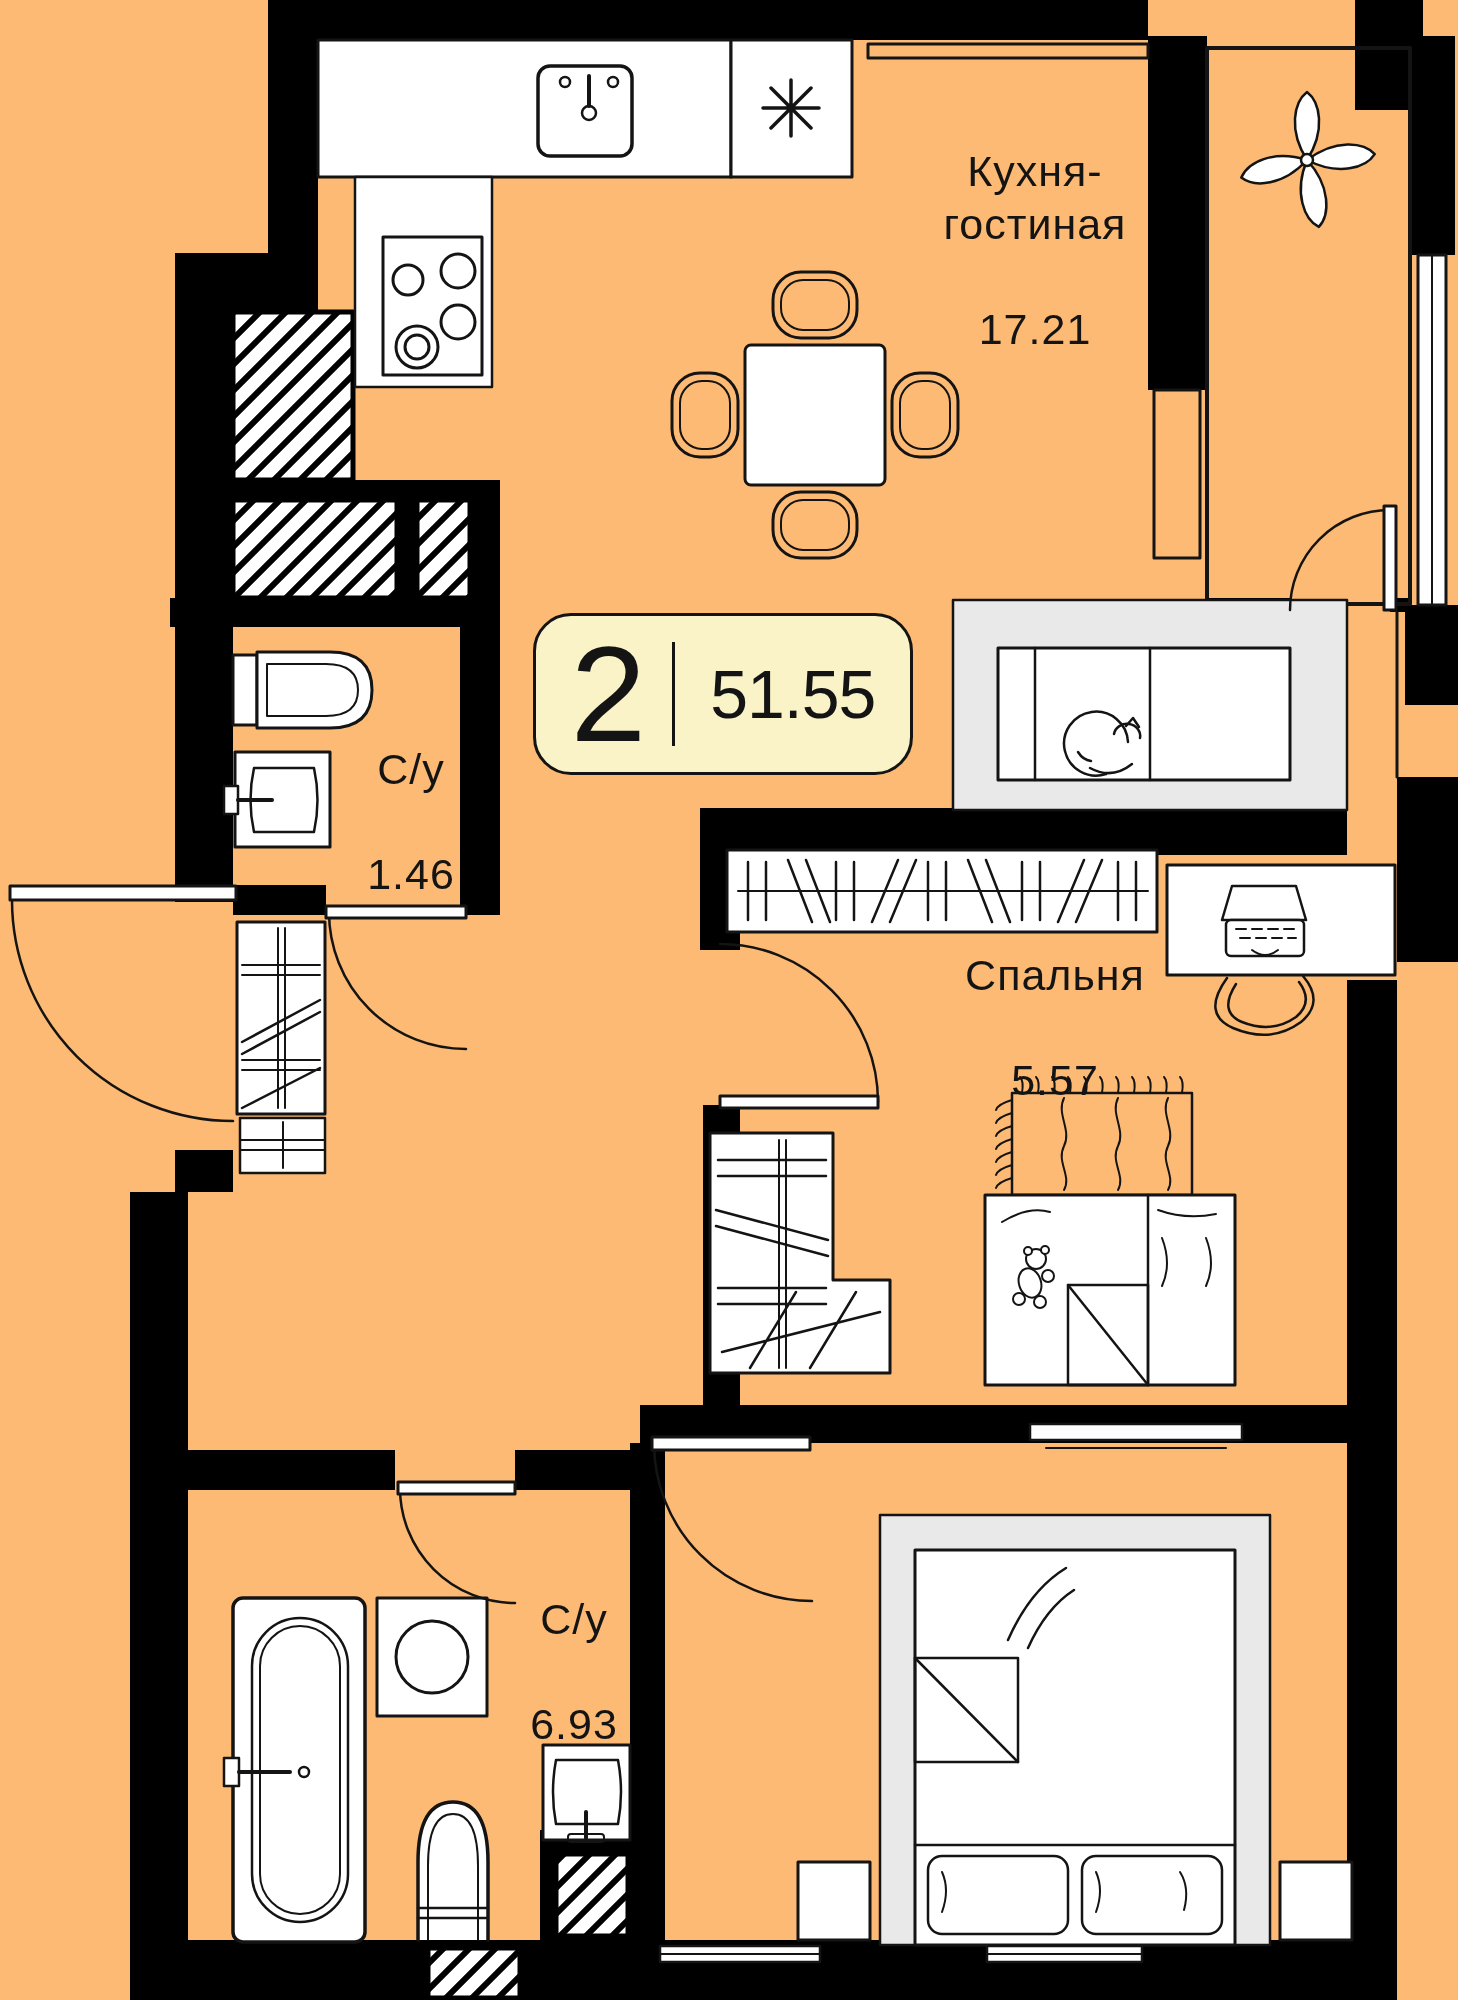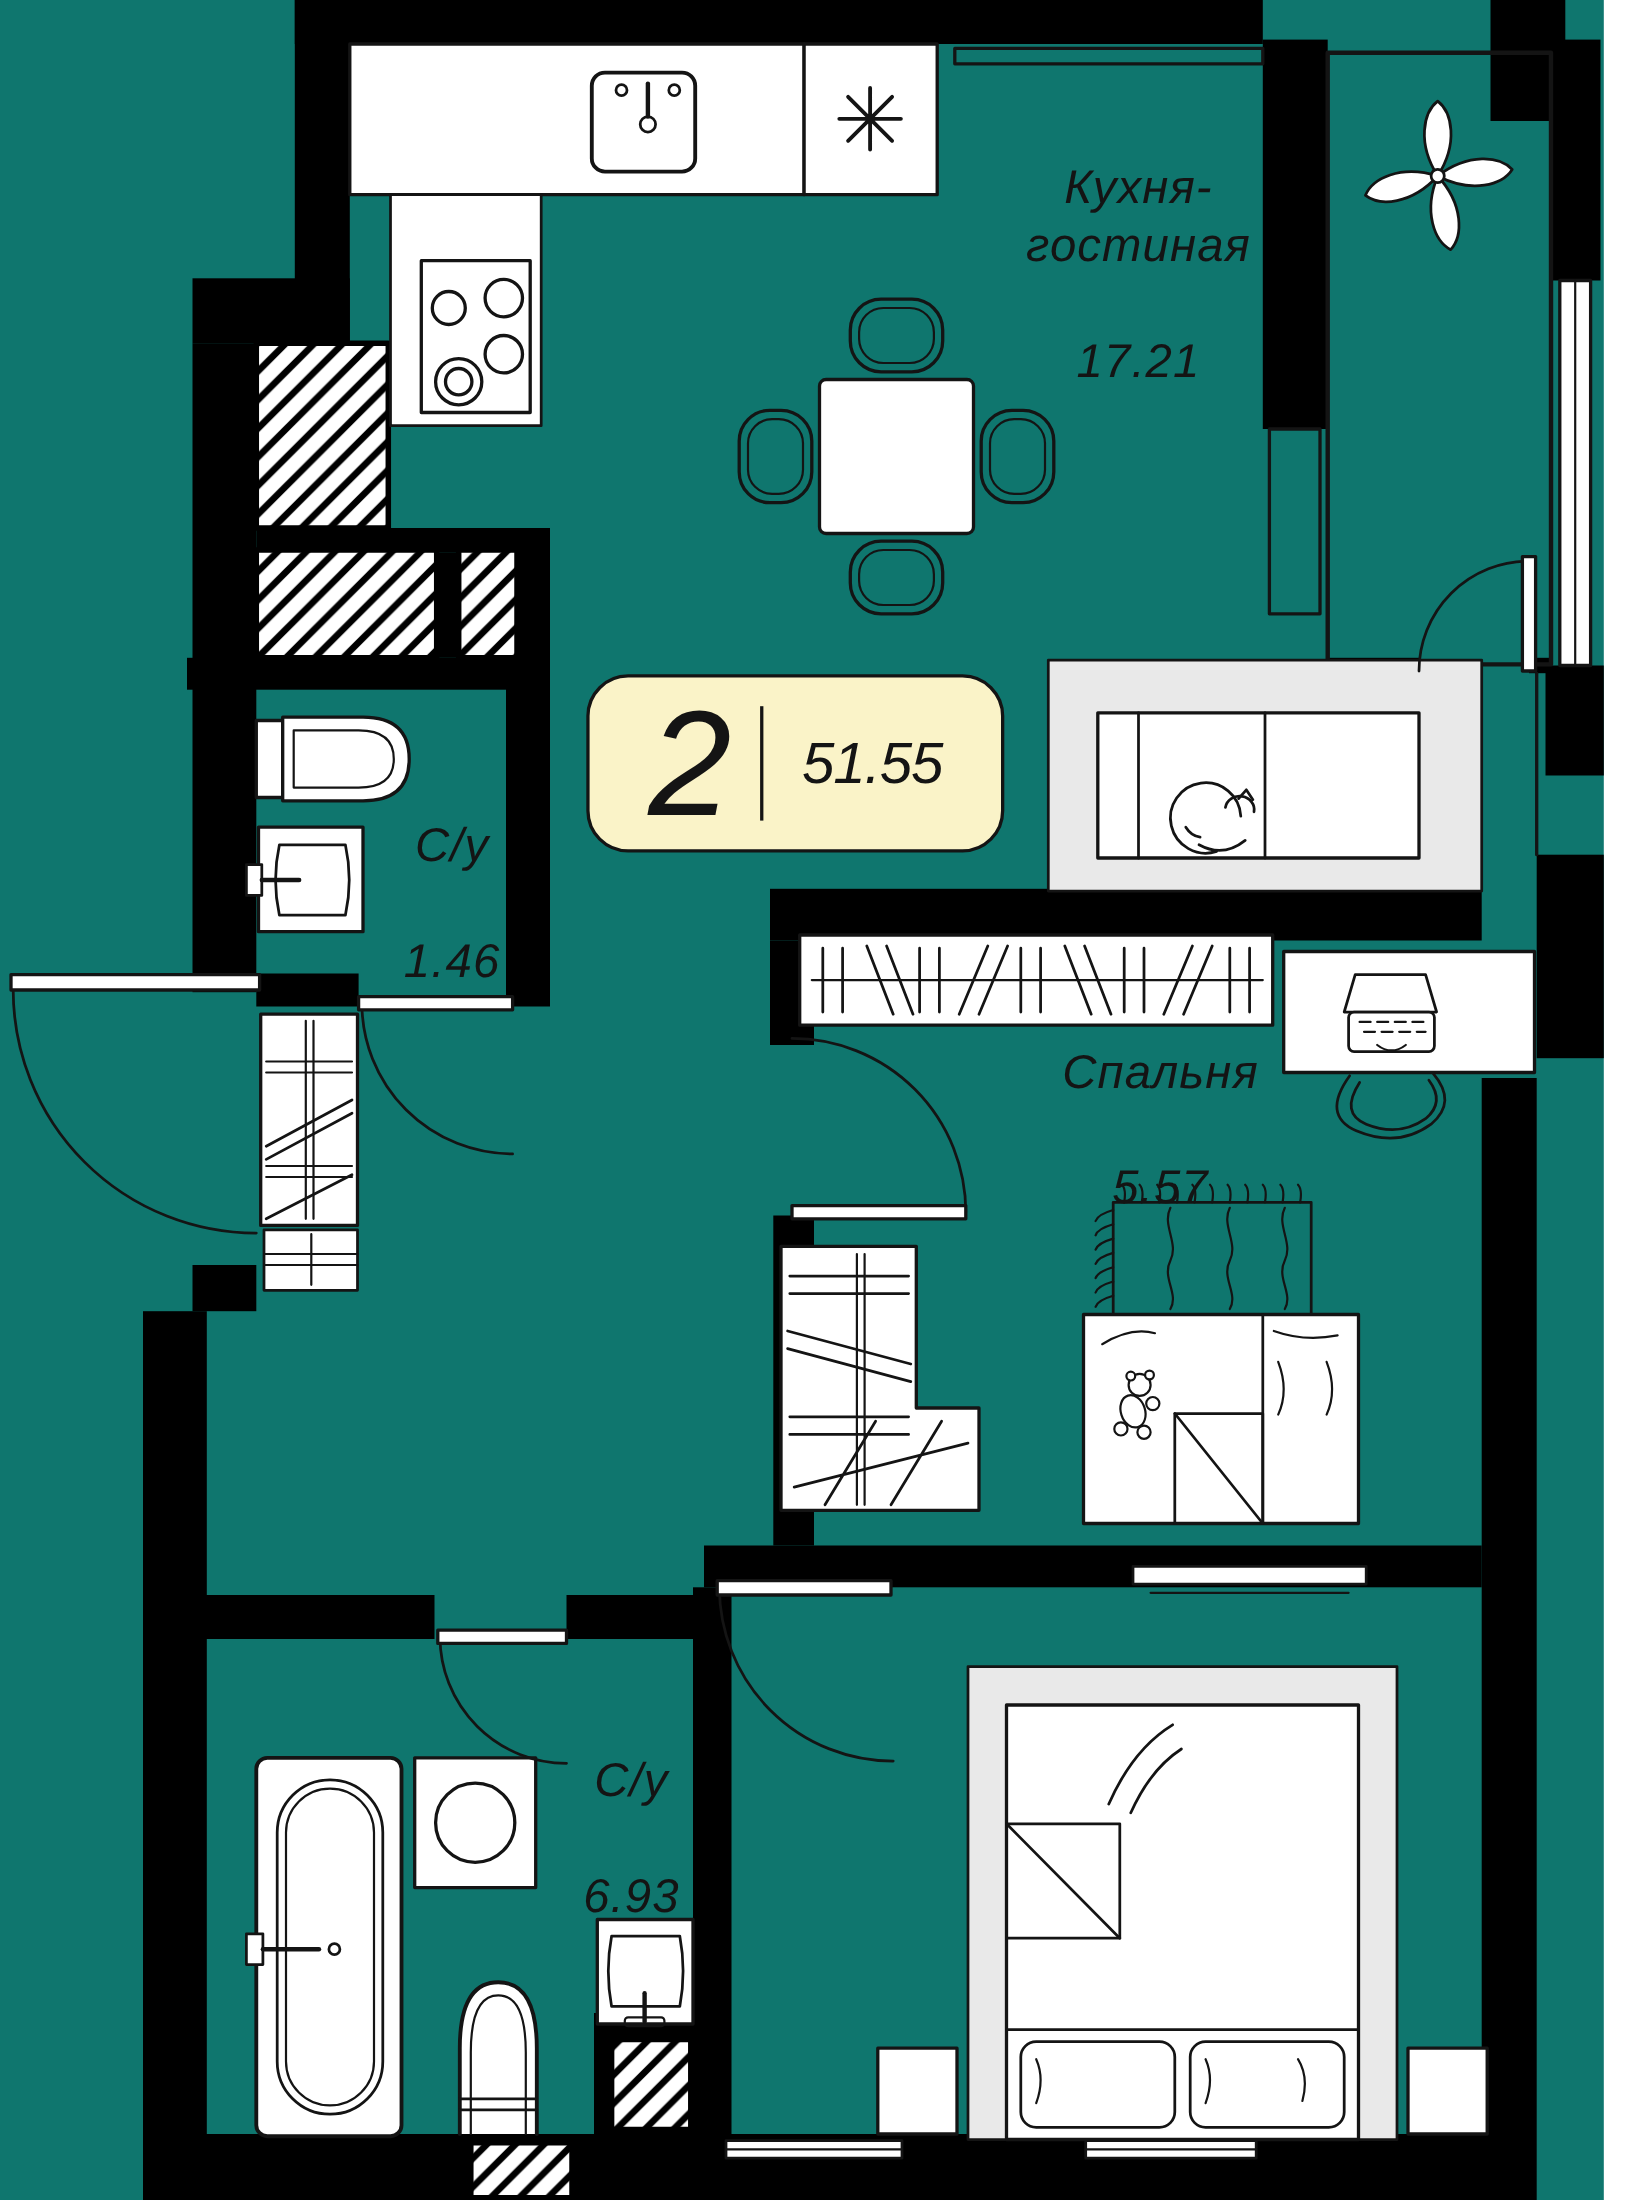--- a/index.html
+++ b/index.html
@@ -1,28 +1,28 @@
 <!DOCTYPE html>
 <html><head>
 <meta charset="utf-8">
 <style>
   html,body{margin:0;padding:0;background:#fff;}
-  #stage{position:relative;width:1458px;height:2000px;background:#0f766e;overflow:hidden;
-         font-family:"Liberation Sans",sans-serif;color:#141414;font-style:italic;}
+  #stage{position:relative;width:1458px;height:2000px;background:#fdba74;overflow:hidden;
+         font-family:"Liberation Sans",sans-serif;color:#141414;}
   #plan-svg{position:absolute;left:0;top:0;}
   .room-label{position:absolute;transform:translate(-50%,-50%);text-align:center;
               font-size:43px;line-height:1.22;letter-spacing:1px;color:#141414;white-space:pre-line;}
   .room-label .rname{white-space:pre-line;}
   .room-label .rarea{white-space:nowrap;}
   #badge{position:absolute;left:533px;top:613px;width:380px;height:162px;box-sizing:border-box;
          border:3px solid #141414;border-radius:38px;background:#faf3c8;
          display:flex;align-items:center;justify-content:center;}
   #badge .rooms{font-size:136px;line-height:1;margin-right:26px;}
   #badge .vdiv{width:3px;height:104px;background:#141414;}
-  #badge .area{font-size:53px;line-height:1;margin-left:35px;letter-spacing:-1px;text-align:right;}
+  #badge .area{font-size:68px;line-height:1;margin-left:35px;letter-spacing:-1px;text-align:right;}
 </style>
 </head>
 <body>
 
 <div id="stage">
 
 <svg id="plan-svg" width="1481" height="2000" viewBox="0 0 1481 2000" fill="none" stroke-linecap="round" stroke-linejoin="round">
   <defs>
     <pattern id="hatch" patternUnits="userSpaceOnUse" width="26" height="26">
       <rect width="26" height="26" fill="#fff"></rect>

